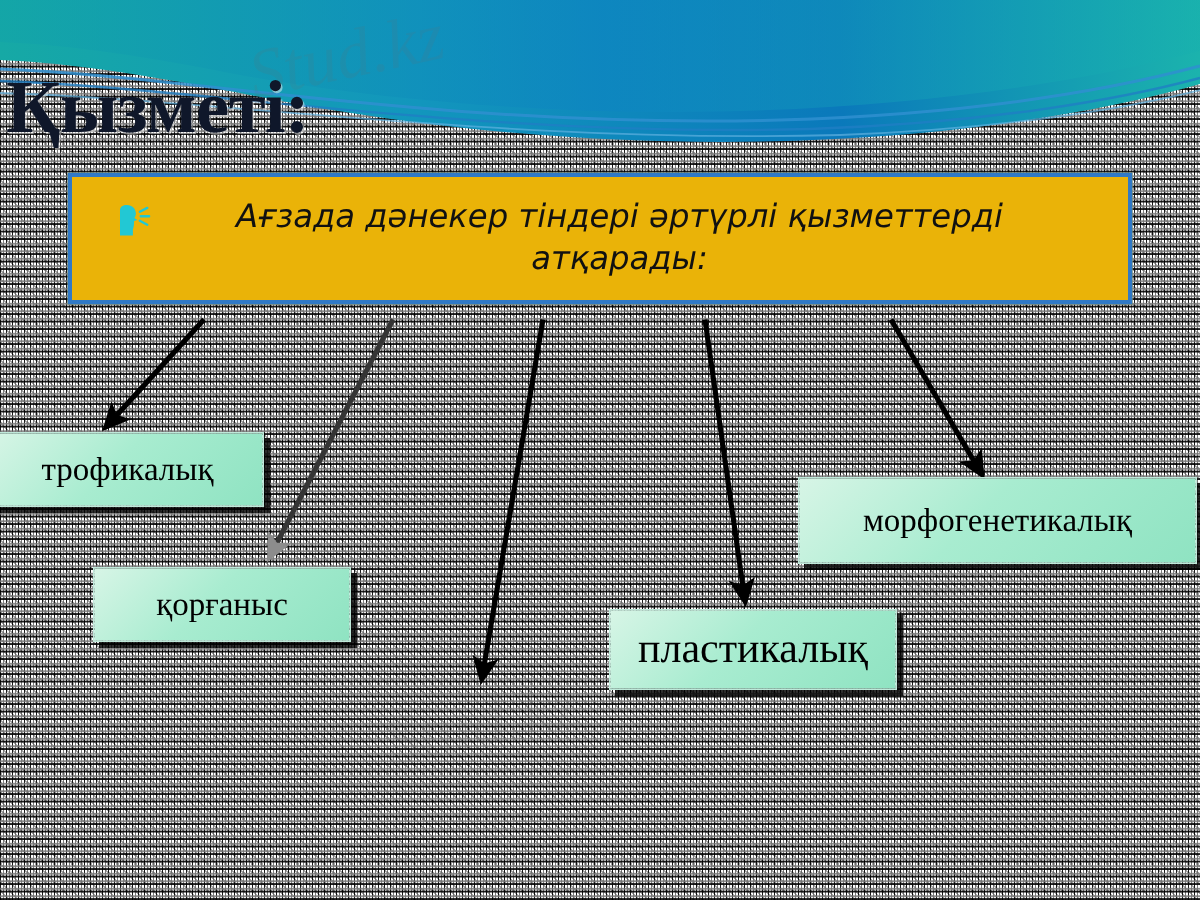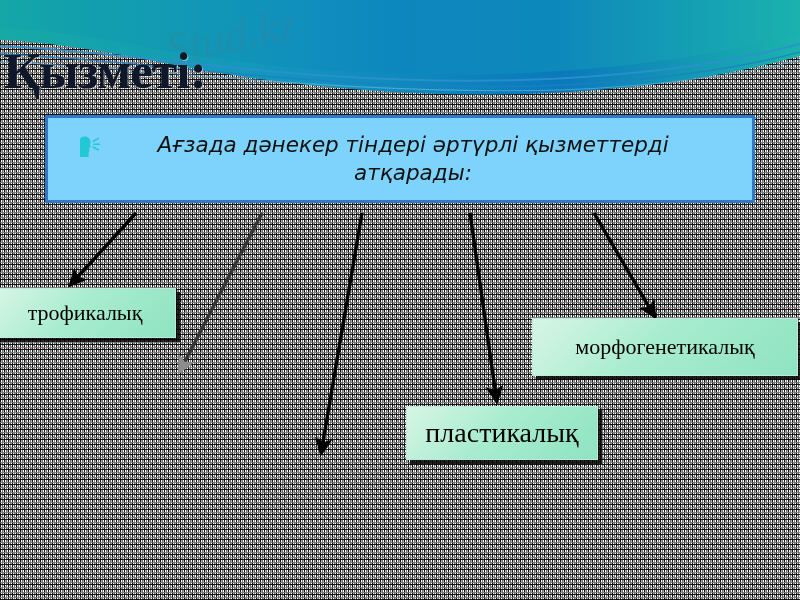--- a/index.html
+++ b/index.html
@@ -77,21 +77,21 @@
     letter-spacing: -0.5px;
     font-family: Liberation Serif, serif;
     text-shadow: 1px 1px 0 rgba(255,255,255,0.45);
   }
 
   
   #main-box {
     position: absolute;
     left: 45px; top: 115px;
     width: 710px; height: 88px;
-    background: #7dd3fc;
+    background: #eab308;
     border: 3px solid #3079c6;
     box-sizing: border-box;
     display: flex;
     align-items: center;
     justify-content: center;
   }
   #main-box-inner {
     display: flex;
     align-items: flex-start;
     justify-content: center;
@@ -221,20 +221,23 @@
 
     <line x1="470" y1="213" x2="496" y2="396" stroke="#000000" stroke-width="3.4" marker-end="url(#ah-black)"></line>
 
     <line x1="594" y1="213" x2="652" y2="312" stroke="#000000" stroke-width="3.4" marker-end="url(#ah-black)"></line>
   </svg>
 
   <div class="term-box" id="box-trofik">
     <span class="term-label">трофикалық</span>
   </div>
 
+  <div class="term-box" id="box-korganys">
+    <span class="term-label">қорғаныс</span>
+  </div>
 
 
   <div class="term-box" id="box-plastik">
     <span class="term-label">пластикалық</span>
   </div>
 
   <div class="term-box" id="box-morfo">
     <span class="term-label">морфогенетикалық</span>
   </div>
 

